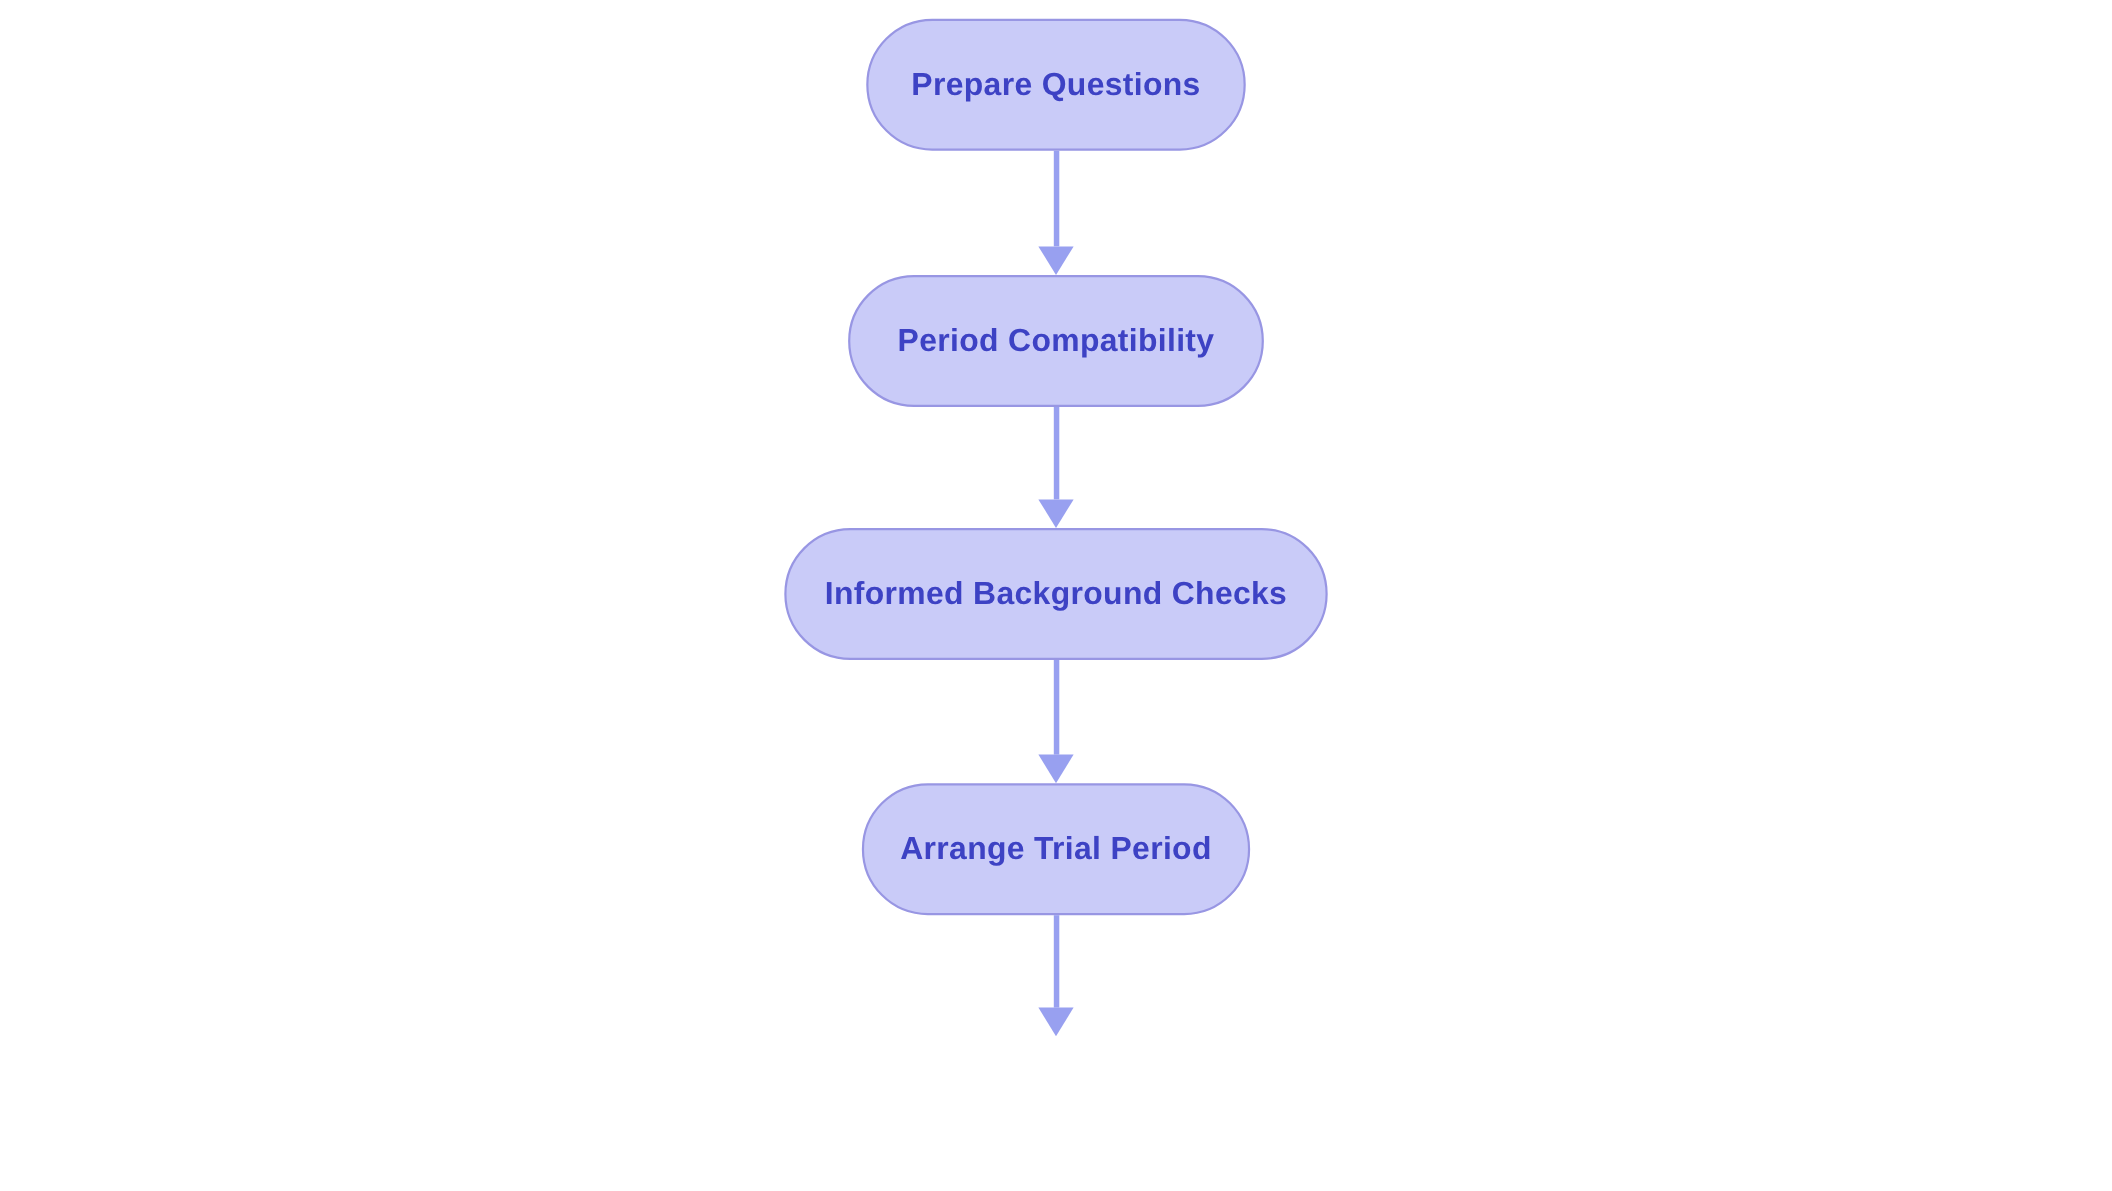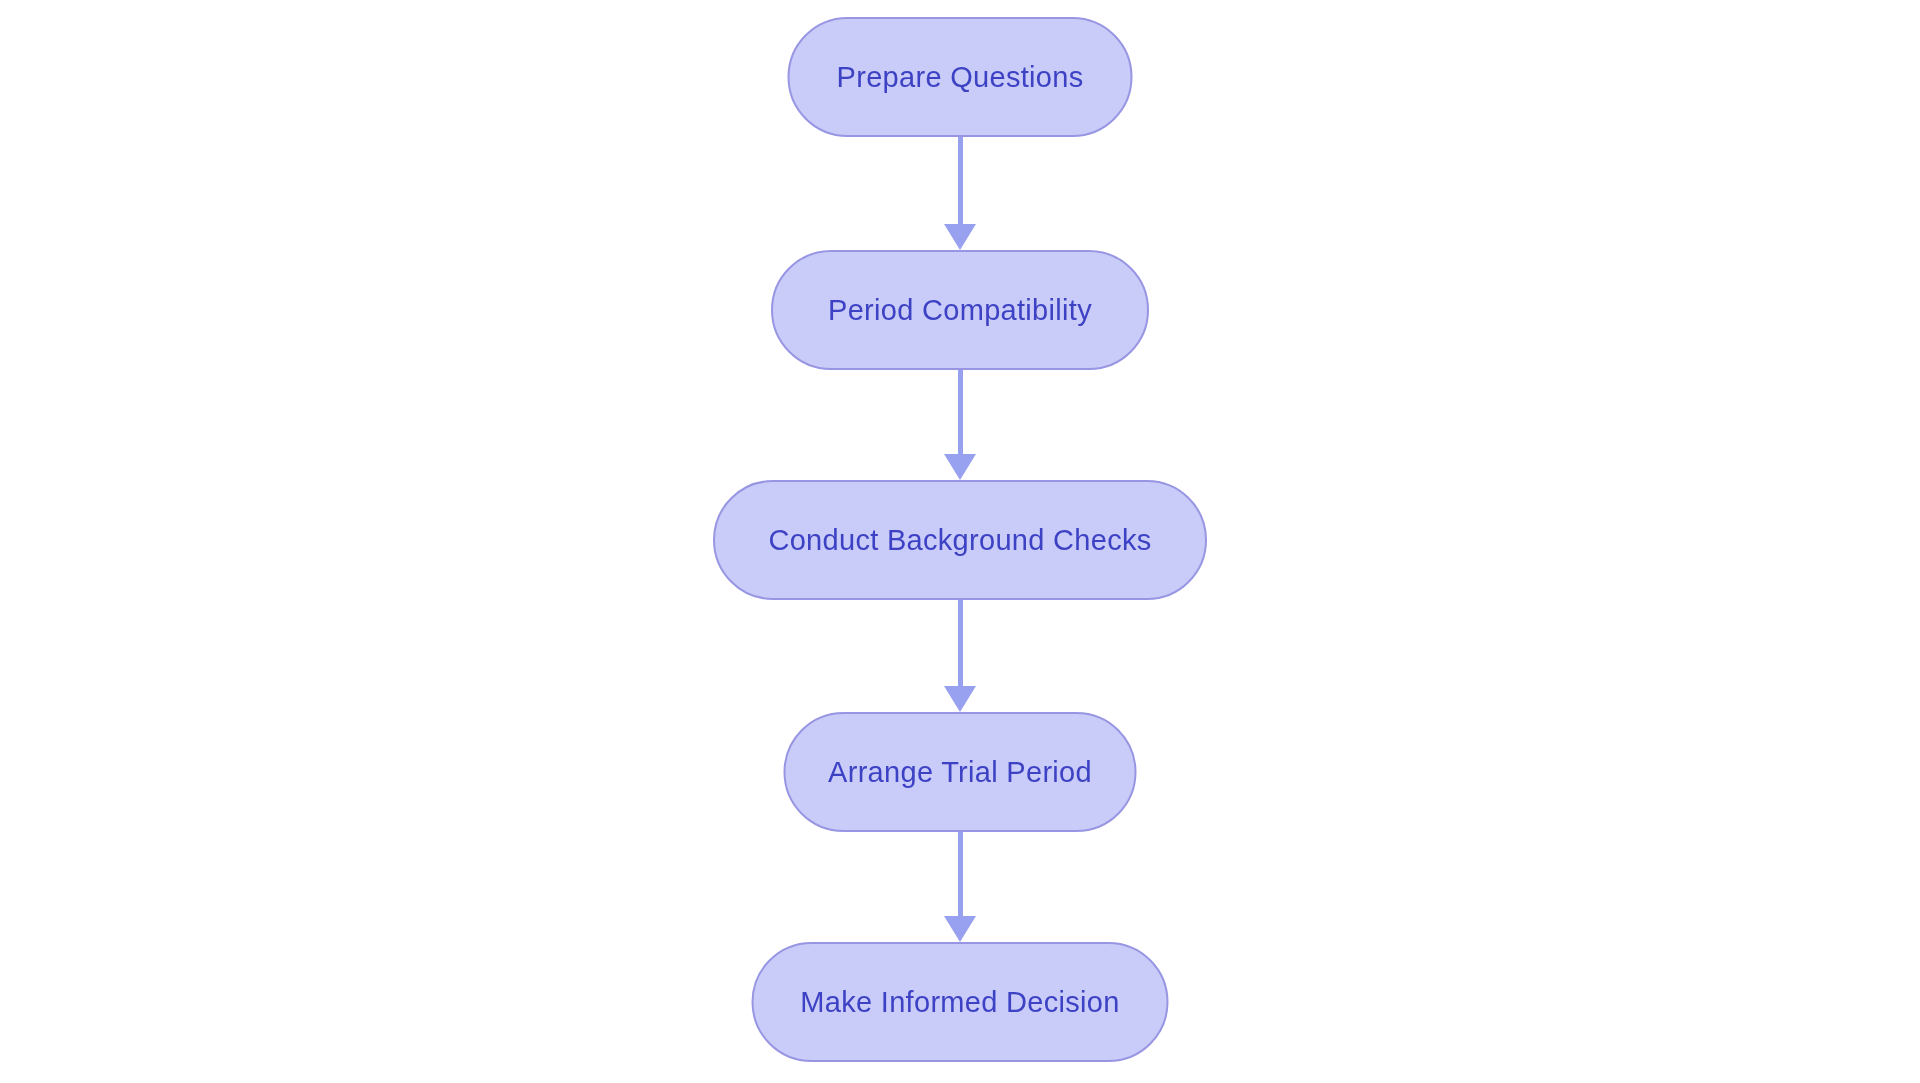--- a/index.html
+++ b/index.html
@@ -29,21 +29,21 @@
     transform: translateX(-50%);
     height: 120px;
     border-radius: 60px;
     background: var(--node-fill);
     border: 2px solid var(--node-border);
     display: flex;
     align-items: center;
     justify-content: center;
     color: var(--node-text);
     font-size: 29px;
-    font-weight: 400;
+    font-weight: 700;
     letter-spacing: 0.3px;
     white-space: nowrap;
   }
   .node-1 { top: 17px;  width: 345px; }
   .node-2 { top: 250px; width: 378px; }
   .node-3 { top: 480px; width: 494px; }
   .node-4 { top: 712px; width: 353px; }
   .node-5 { top: 942px; width: 417px; }
 
   .connector {
@@ -90,34 +90,31 @@
   <div class="node node-2">
     <span>Period Compatibility</span>
   </div>
 
   <div class="connector connector-2">
     <span class="line"></span>
     <span class="head"></span>
   </div>
 
   <div class="node node-3">
-    <span>Conduct Background Checks</span>
+    <span>Informed Background Checks</span>
   </div>
 
   <div class="connector connector-3">
     <span class="line"></span>
     <span class="head"></span>
   </div>
 
   <div class="node node-4">
     <span>Arrange Trial Period</span>
   </div>
 
   <div class="connector connector-4">
     <span class="line"></span>
     <span class="head"></span>
   </div>
 
-  <div class="node node-5">
-    <span>Make Informed Decision</span>
-  </div>
 
 </div>
 
 </body></html>

